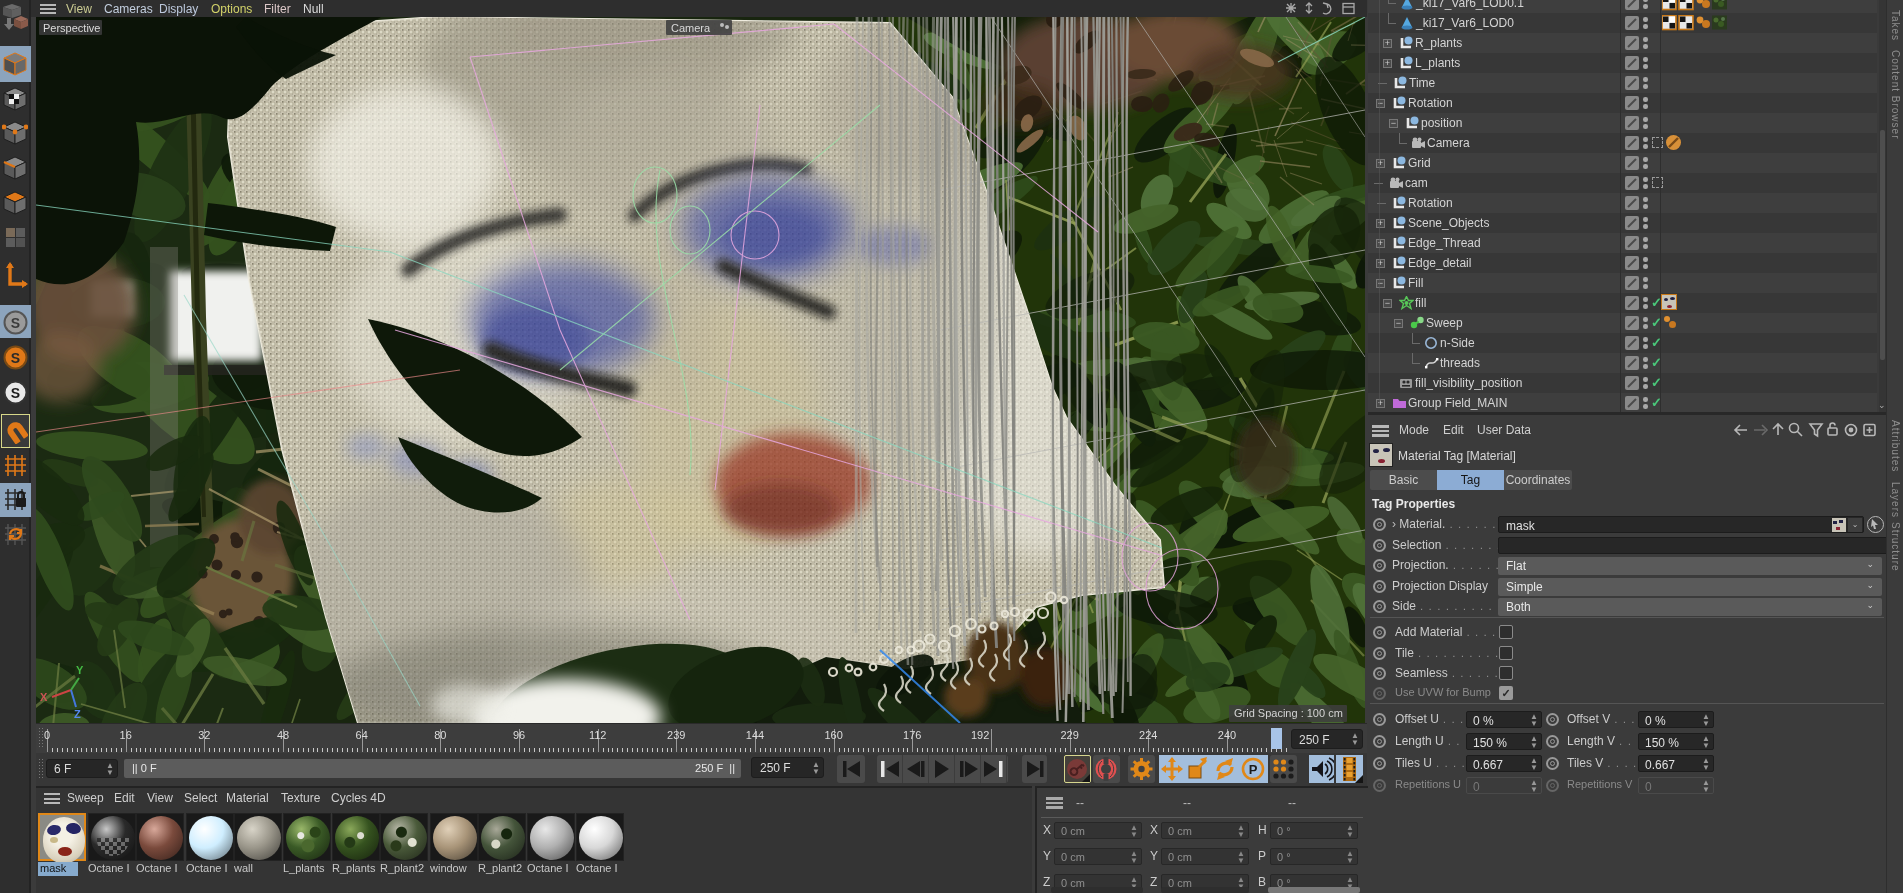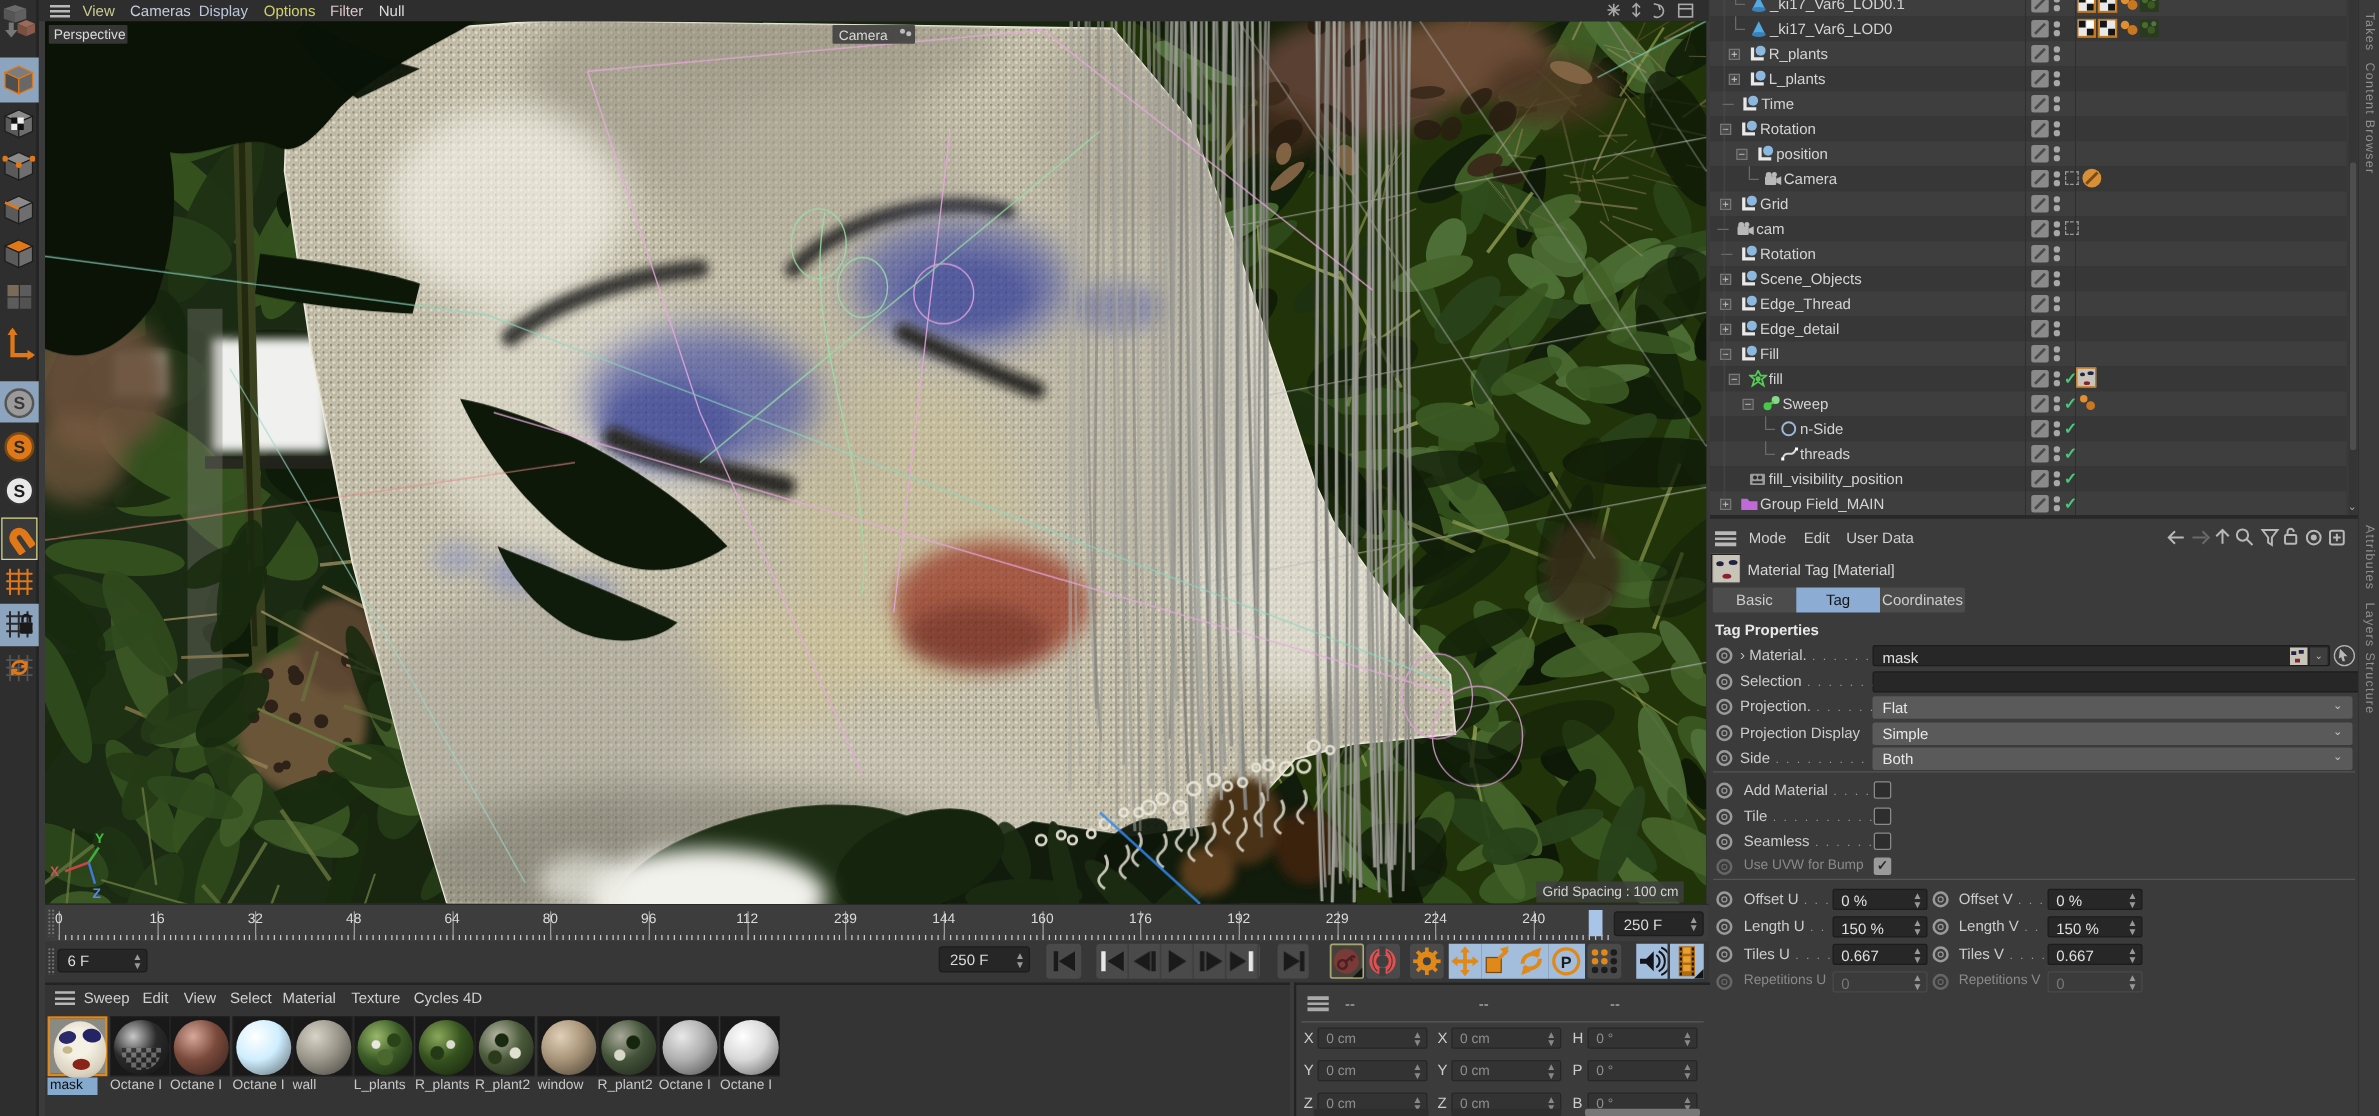--- a/index.html
+++ b/index.html
@@ -1081,37 +1081,41 @@
     <div class="abs" style="left:577.7px;top:729px;width:40px;text-align:center;font-size:11px;color:#dcdcdc">112</div>
     <div class="abs" style="left:676.3px;top:729px;width:1px;height:23px;background:#9a9a9a"></div>
     <div class="abs" style="left:656.3px;top:729px;width:40px;text-align:center;font-size:11px;color:#dcdcdc">239</div>
     <div class="abs" style="left:755.0px;top:729px;width:1px;height:23px;background:#9a9a9a"></div>
     <div class="abs" style="left:735.0px;top:729px;width:40px;text-align:center;font-size:11px;color:#dcdcdc">144</div>
     <div class="abs" style="left:833.7px;top:729px;width:1px;height:23px;background:#9a9a9a"></div>
     <div class="abs" style="left:813.7px;top:729px;width:40px;text-align:center;font-size:11px;color:#dcdcdc">160</div>
     <div class="abs" style="left:912.3px;top:729px;width:1px;height:23px;background:#9a9a9a"></div>
     <div class="abs" style="left:892.3px;top:729px;width:40px;text-align:center;font-size:11px;color:#dcdcdc">176</div>
     <div class="abs" style="left:991.0px;top:729px;width:1px;height:23px;background:#9a9a9a"></div>
-    <div class="abs" style="left:971.0px;top:729px;width:40px;text-align:center;font-size:11px;color:#dcdcdc">192</div>
+    <div class="abs" style="left:971.0px;top:729px;width:40px;font-size:11px;color:#dcdcdc">192</div>
     <div class="abs" style="left:1069.7px;top:729px;width:1px;height:23px;background:#9a9a9a"></div>
     <div class="abs" style="left:1049.7px;top:729px;width:40px;text-align:center;font-size:11px;color:#dcdcdc">229</div>
     <div class="abs" style="left:1148.3px;top:729px;width:1px;height:23px;background:#9a9a9a"></div>
     <div class="abs" style="left:1128.3px;top:729px;width:40px;text-align:center;font-size:11px;color:#dcdcdc">224</div>
     <div class="abs" style="left:1227.0px;top:729px;width:1px;height:23px;background:#9a9a9a"></div>
     <div class="abs" style="left:1207.0px;top:729px;width:40px;text-align:center;font-size:11px;color:#dcdcdc">240</div>
     <div class="abs" style="left:1271px;top:728px;width:11px;height:21px;background:#a8c4e8"></div>
     <div class="abs field" style="left:1291px;top:729px;width:72px;height:20px">
       <span style="position:absolute;left:7px;top:3px">250 F</span>
       <span class="chev" style="top:2px">▲<br>▼</span>
     </div>
     <div class="abs" style="left:36px;top:753px;width:1331px;height:33px;background:#373737"></div>
     <div class="abs" style="left:38px;top:758px;width:6px;height:22px;background-image:radial-gradient(circle,#777 30%,transparent 32%);background-size:3px 3px"></div>
     <div class="abs field" style="left:46px;top:759px;width:72px;height:19px">
       <span style="position:absolute;left:7px;top:2px">6 F</span>
       <span class="chev" style="top:2px">▲<br>▼</span>
+    </div>
+    <div class="abs" style="left:124px;top:759px;width:617px;height:19px;background:#5c5c5c;border-radius:2px;color:#e8e8e8;font-size:11px">
+      <span style="position:absolute;left:8px;top:3px">|| 0 F</span>
+      <span style="position:absolute;right:6px;top:3px">250 F&nbsp;&nbsp;||</span>
     </div>
     <div class="abs field" style="left:751px;top:757px;width:73px;height:21px">
       <span style="position:absolute;left:8px;top:3px">250 F</span>
       <span class="chev" style="top:3px">▲<br>▼</span>
     </div>
     <div class="pbtn" style="left:837px;top:755px;width:28px;height:28px"><svg width="28" height="28">
         <rect x="6" y="6" width="3.5" height="16" fill="#1a1a1a"></rect>
         <polygon points="23,6 23,22 10,14.0" fill="#1a1a1a"></polygon>
       </svg></div>
     <div class="pbtn" style="left:877px;top:755px;width:131px;height:28px;display:flex">

